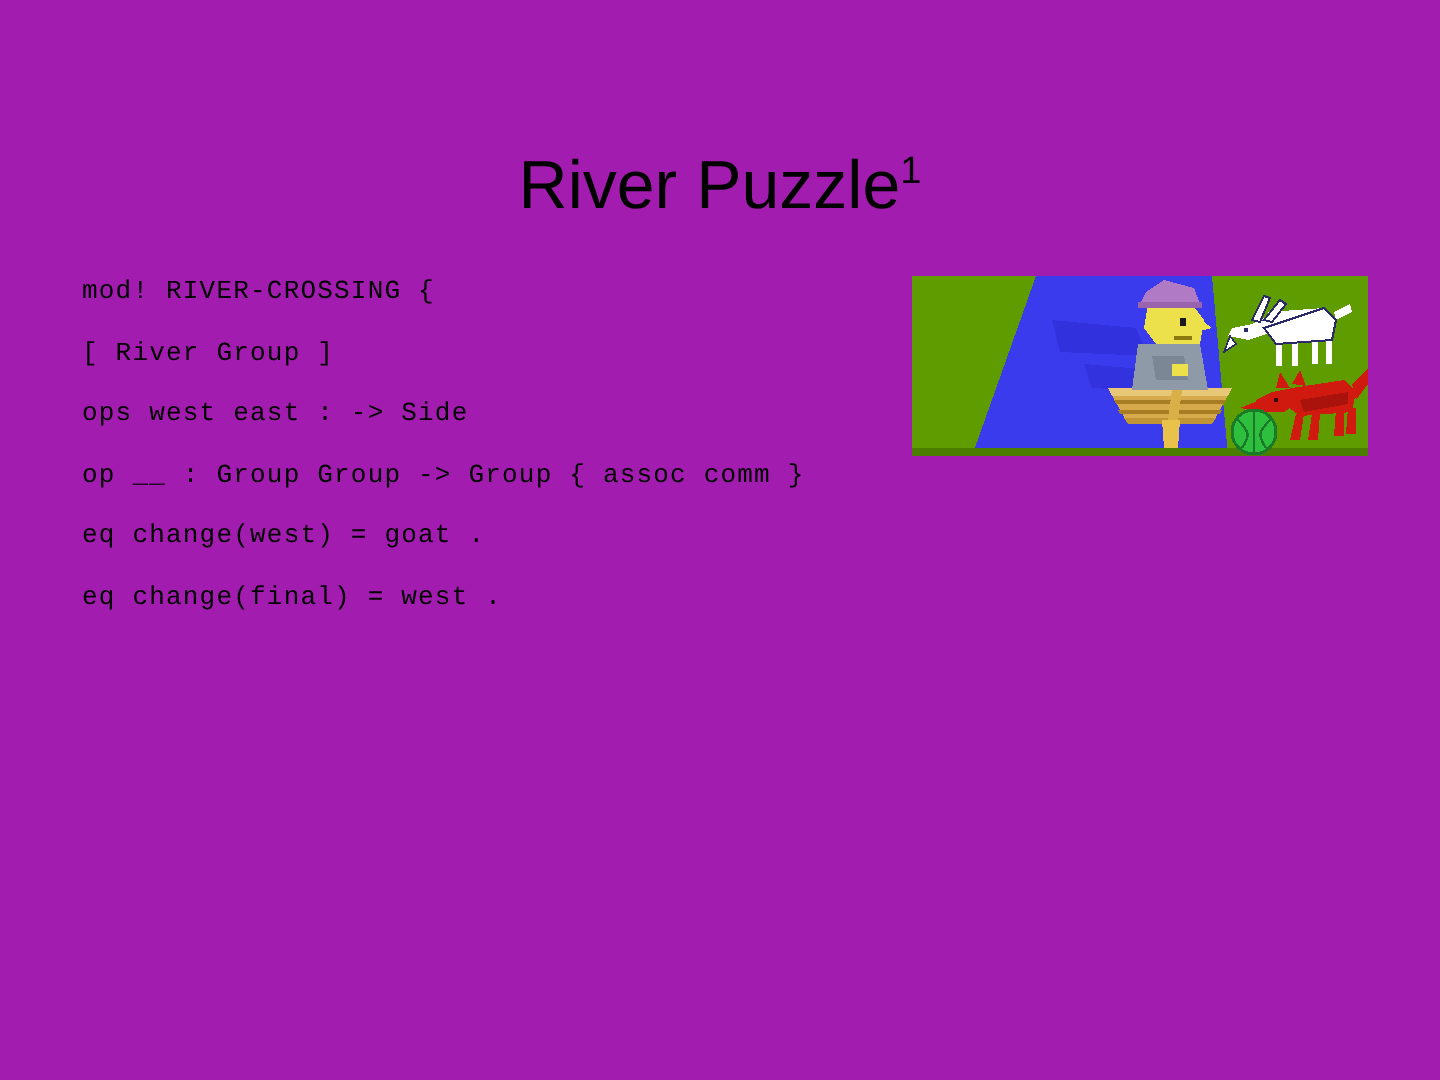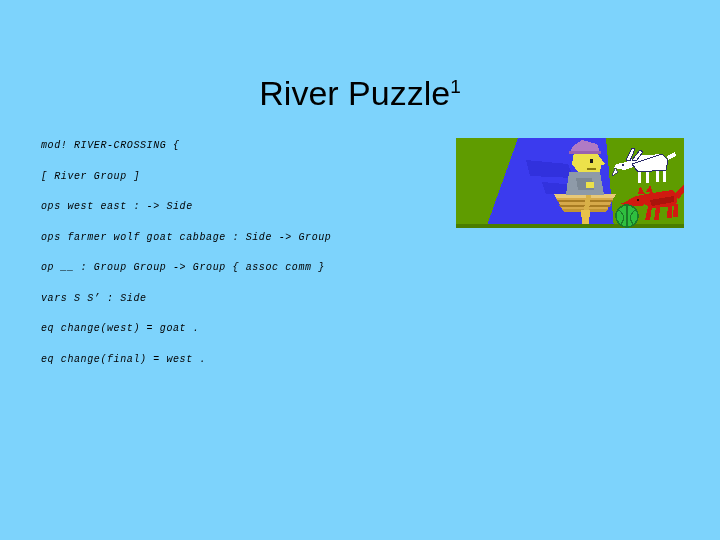--- a/index.html
+++ b/index.html
@@ -12,21 +12,21 @@
     height: 540px;
     position: relative;
     overflow: hidden;
     font-family: "Liberation Sans", sans-serif;
   }
   #slide {
     position: absolute;
     left: 0; top: 0;
     width: 720px;
     height: 540px;
-    background: #7dd3fc;
+    background: #a21caf;
   }
   #slide-title {
     position: absolute;
     left: 0;
     top: 50px;
     width: 720px;
     text-align: center;
     font-family: "Liberation Sans", sans-serif;
     font-size: 34px;
     font-weight: normal;
@@ -41,27 +41,26 @@
     line-height: 0;
   }
   #code-block {
     position: absolute;
     left: 41px;
     top: 131px;
     width: 520px;
   }
   .code-line {
     font-family: "Liberation Mono", "DejaVu Sans Mono", monospace;
-    font-size: 10px;
+    font-size: 13px;
     line-height: 30.5px;
     color: #000000;
     white-space: pre;
     letter-spacing: 0.6px;
     height: 30.5px;
-    font-style: italic;
   }
   
   #river-illustration {
     position: absolute;
     left: 456px;
     top: 138px;
     width: 228px;
     height: 90px;
     overflow: hidden;
     background: #5f9c00;
@@ -76,23 +75,21 @@
 <body>
 
 <div id="slide">
 
   <h1 id="slide-title"><span>River Puzzle</span><sup>1</sup></h1>
 
   <div id="code-block">
     <div class="code-line">mod! RIVER-CROSSING {</div>
     <div class="code-line">[ River Group ]</div>
     <div class="code-line">ops west east : -&gt; Side</div>
-    <div class="code-line">ops farmer wolf goat cabbage : Side -&gt; Group</div>
     <div class="code-line">op __ : Group Group -&gt; Group { assoc comm }</div>
-    <div class="code-line">vars S S’ : Side</div>
     <div class="code-line">eq change(west) = goat .</div>
     <div class="code-line">eq change(final) = west .</div>
   </div>
 
   <div id="river-illustration">
     <svg viewBox="0 0 228 90" xmlns="http://www.w3.org/2000/svg" shape-rendering="crispEdges">
 
       <rect x="0" y="0" width="228" height="90" fill="#5f9c00"></rect>
 
       <path d="M 62 0 L 160 0 L 160 90 L 30 90 Z" fill="#3b3bee"></path>

